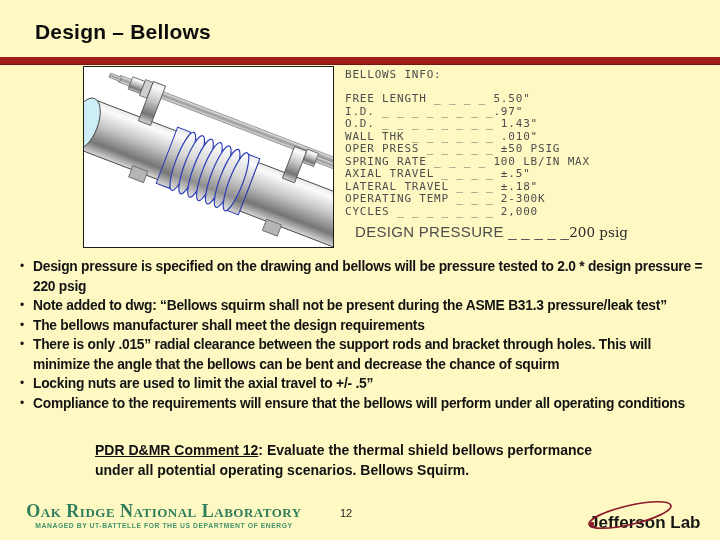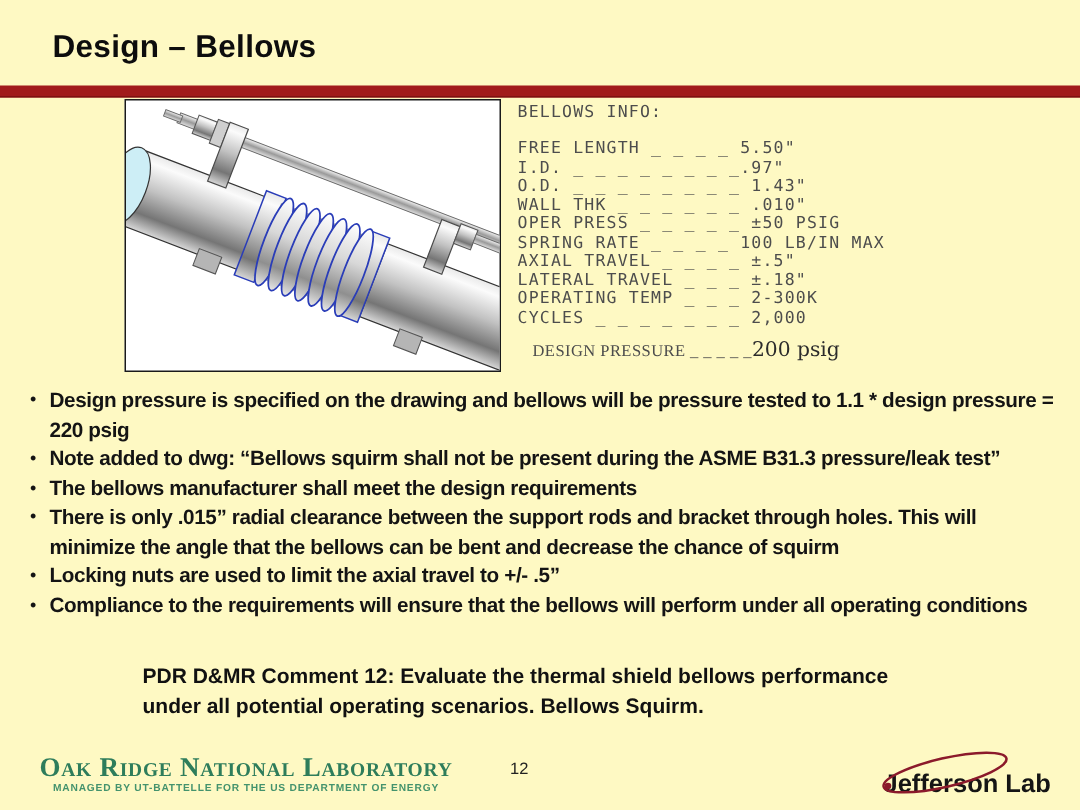--- a/index.html
+++ b/index.html
@@ -10,30 +10,30 @@
   .red-bar{position:absolute;left:0;top:57px;width:720px;height:7px;background:#A11B1B;
            border-bottom:1px solid #7e1212;}
   .figure-box{position:absolute;left:83px;top:66px;width:249px;height:180px;
               border:1px solid #1a1a1a;background:#ffffff;}
   .figure-box svg{display:block;width:100%;height:100%;}
   .info-block{position:absolute;left:345px;top:68px;color:#4d4d4d;
               font-family:"DejaVu Sans Mono",monospace;}
   .info-heading{font-size:11px;letter-spacing:.8px;margin-bottom:12px;}
   .info-line{font-size:11px;letter-spacing:.8px;line-height:12.5px;white-space:pre;}
   .design-pressure-row{margin-top:4px;}
-  .dp-label{font-size:11px;letter-spacing:.3px;font-family:Liberation Serif, serif;color:#4d4d4d;padding-left:10px;}
+  .dp-label{font-size:15px;letter-spacing:.3px;font-family:Liberation Sans, sans-serif;color:#4d4d4d;padding-left:10px;}
   .dp-value{font-size:13.5px;font-family:"DejaVu Serif",serif;color:#2b2b2b;}
   .bullets{position:absolute;left:20px;top:257px;width:698px;margin:0;padding:0;list-style:none;}
   .bullet-item{display:flex;align-items:flex-start;color:#141414;}
   .bullet-marker{flex:0 0 13px;width:13px;font-size:12px;line-height:19.5px;}
   .bullet-text{font-size:13.8px;font-weight:600;letter-spacing:-.25px;line-height:19.5px;
                white-space:pre-line;}
   .comment{position:absolute;left:95px;top:440px;width:545px;margin:0;font-size:14px;
            font-weight:700;line-height:20px;color:#111;}
-  .comment-title{}
+  .comment-title{text-decoration:underline;}
   .comment-text{white-space:pre-line;}
   .ornl{position:absolute;left:14px;top:502px;width:300px;text-align:center;color:#2E7D5B;}
   .ornl-name{font-family:"Liberation Serif",serif;font-variant:small-caps;font-weight:600;
              font-size:18px;line-height:18px;letter-spacing:.5px;}
   .ornl-tagline{font-size:6.8px;letter-spacing:.55px;color:#44936d;margin-top:2px;font-weight:600;
                 font-family:"Liberation Sans",sans-serif;}
   .page-number{position:absolute;left:340px;top:507px;font-size:11px;color:#222;}
   .jlab{position:absolute;right:16px;top:497px;width:122px;height:42px;}
 </style>
 </head>
@@ -111,21 +111,21 @@
         <div class="info-line">CYCLES _ _ _ _ _ _ _ 2,000</div>
       </div>
     <div class="design-pressure-row">
       <span class="dp-label">DESIGN PRESSURE _ _ _ _ _</span><span class="dp-value">200 psig</span>
     </div>
   </div>
 
   <ul class="bullets" id="bullet-list">
       <li class="bullet-item">
         <span class="bullet-marker">•</span>
-        <span class="bullet-text">Design pressure is specified on the drawing and bellows will be pressure tested to 1.1 * design pressure =
+        <span class="bullet-text">Design pressure is specified on the drawing and bellows will be pressure tested to 2.0 * design pressure =
 220 psig</span>
       </li>
       <li class="bullet-item">
         <span class="bullet-marker">•</span>
         <span class="bullet-text">Note added to dwg: “Bellows squirm shall not be present during the ASME B31.3 pressure/leak test”</span>
       </li>
       <li class="bullet-item">
         <span class="bullet-marker">•</span>
         <span class="bullet-text">The bellows manufacturer shall meet the design requirements</span>
       </li>

